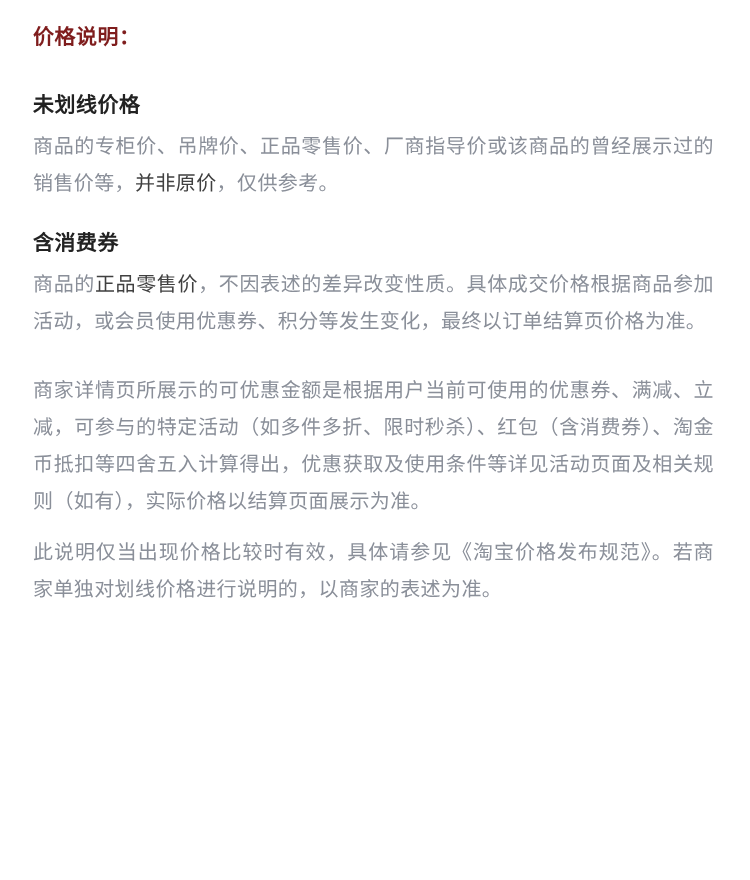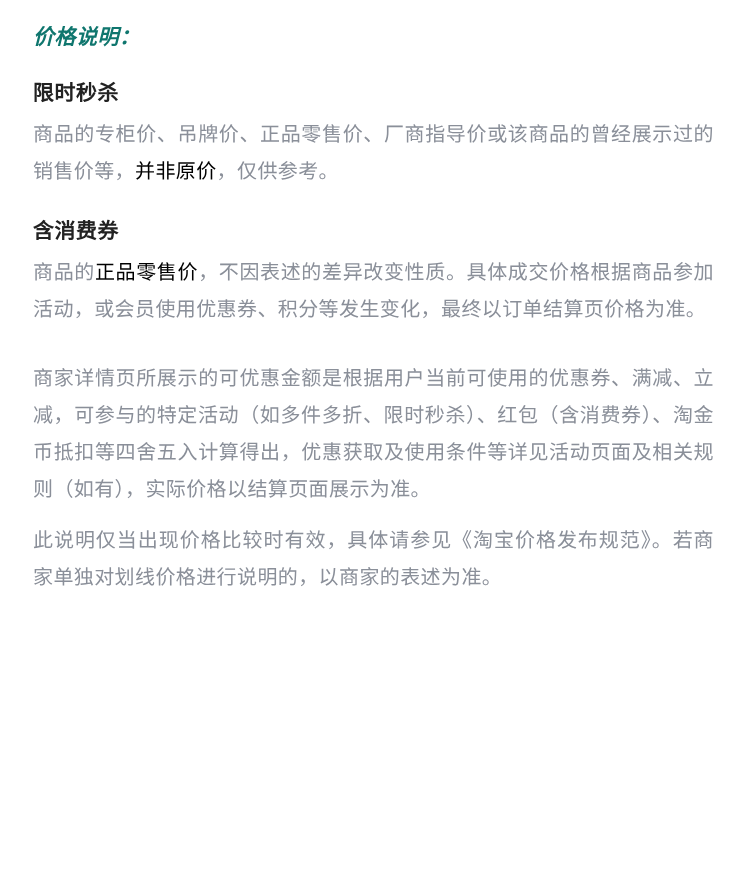--- a/index.html
+++ b/index.html
@@ -17,25 +17,24 @@
     box-sizing: border-box;
     width: 750px;
     height: 880px;
     padding: 22px 36px 0 33px;
     background: #ffffff;
     overflow: hidden;
   }
   .doc-title {
     font-size: 21px;
     line-height: 30px;
-    color: #0f766e;
+    color: #7f1d1d;
     font-weight: 700;
     letter-spacing: 0.5px;
-    margin: 0 0 26px 0;
-    font-style: italic;
+    margin: 0 0 38px 0;
   }
   .section {
     margin-bottom: 26px;
   }
   .section-heading {
     font-size: 21px;
     line-height: 30px;
     color: #222222;
     font-weight: 700;
     letter-spacing: 0.5px;
@@ -44,38 +43,38 @@
   .body-text {
     font-size: 20px;
     line-height: 37px;
     color: #8a8f99;
     letter-spacing: 0.4px;
     margin: 0;
     text-align: justify;
     text-justify: inter-ideograph;
   }
   .hl {
-    color: #000000;
+    color: #404040;
   }
   .para-block {
     margin-top: 32px;
   }
   .para-block.tight {
     margin-top: 14px;
   }
 </style>
 </head>
 <body>
 
 <div class="page">
 
   <h1 class="doc-title">价格说明：</h1>
 
   <div class="section">
-    <h2 class="section-heading">限时秒杀</h2>
+    <h2 class="section-heading">未划线价格</h2>
     <p class="body-text"><span>商品的专柜价、吊牌价、正品零售价、厂商指导价或该商品的曾经展示过的销售价等，</span><span class="hl">并非原价</span><span>，仅供参考。</span></p>
   </div>
 
   <div class="section">
     <h2 class="section-heading">含消费券</h2>
     <p class="body-text"><span>商品的</span><span class="hl">正品零售价</span><span>，不因表述的差异改变性质。具体成交价格根据商品参加活动，或会员使用优惠券、积分等发生变化，最终以订单结算页价格为准。</span></p>
   </div>
 
   <p class="body-text para-block">商家详情页所展示的可优惠金额是根据用户当前可使用的优惠券、满减、立减，可参与的特定活动（如多件多折、限时秒杀）、红包（含消费券）、淘金币抵扣等四舍五入计算得出，优惠获取及使用条件等详见活动页面及相关规则（如有），实际价格以结算页面展示为准。</p>
 

